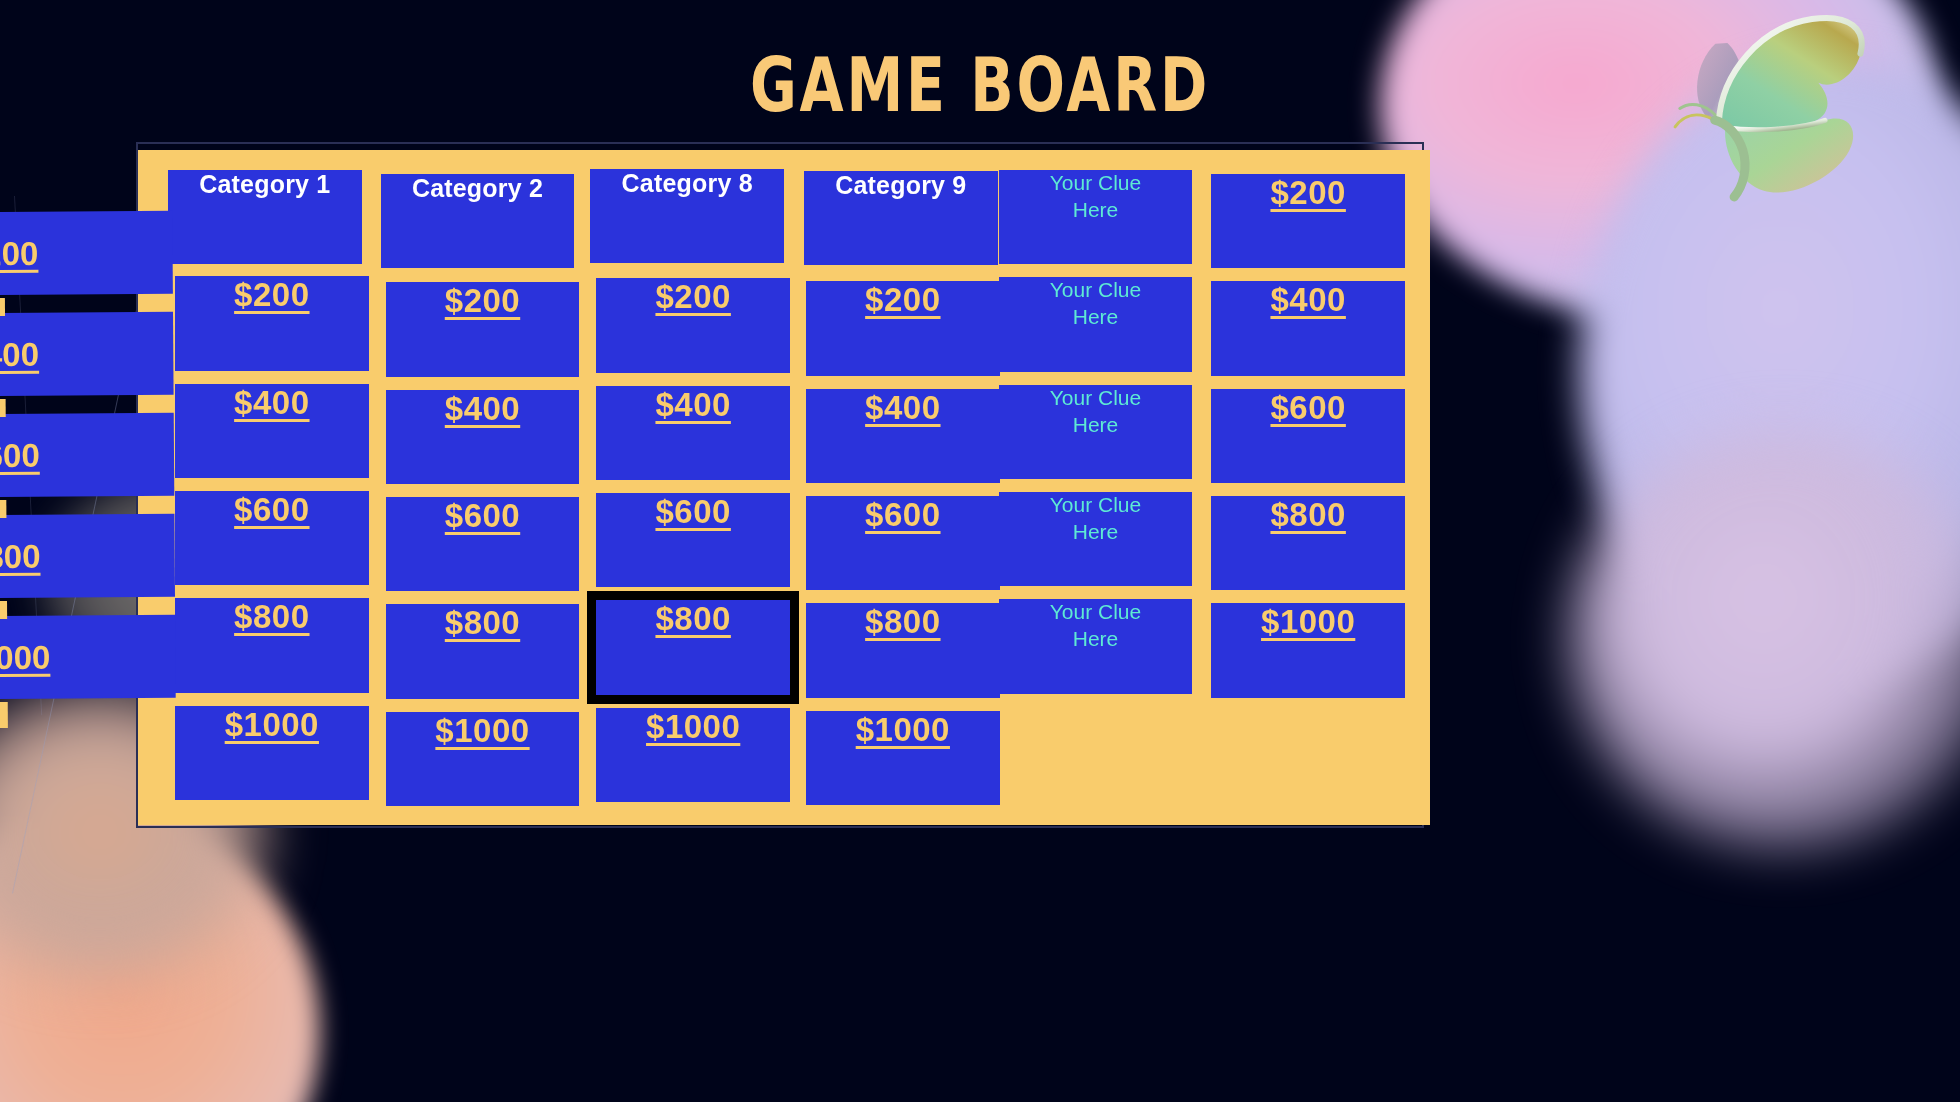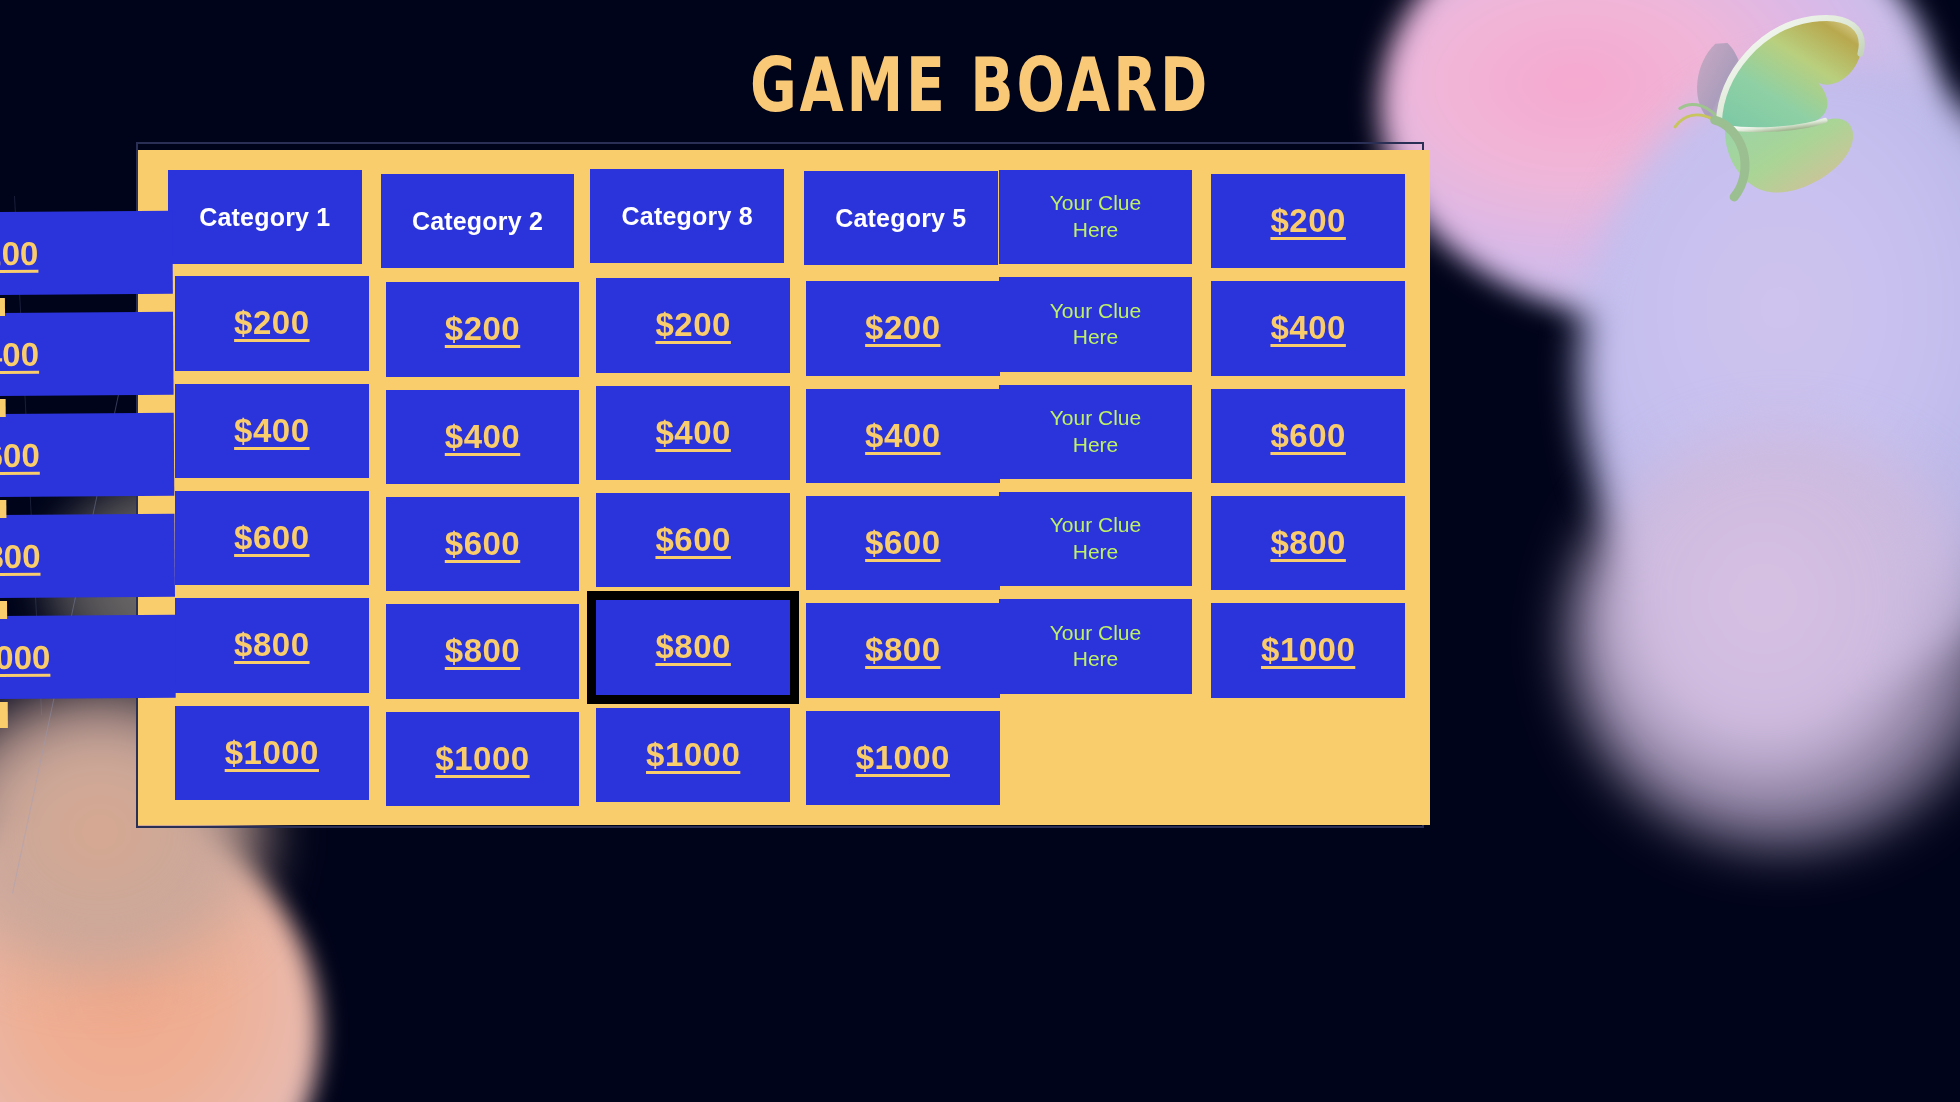--- a/index.html
+++ b/index.html
@@ -123,37 +123,36 @@
     grid-template-rows: repeat(6, 1fr);
     column-gap: 14px;
     row-gap: 13px;
     width: 100%;
     height: 100%;
   }
 
   .cell {
     background: #2b33db;
     display: flex;
-    align-items: center;
     justify-content: center;
     text-align: center;
     position: relative;
   }
 
   
   .col-1 { transform: translate(-2px, -2px); }
   .col-2 { transform: translate(3px, 2px); }
   .col-3 { transform: translate(5px, -3px); }
   .col-4 { transform: translate(8px, 3px); }
   .col-5 { transform: translate(11px, -1px); }
   .col-6 { transform: translate(13px, 2px); }
 
   .cat-cell { font-weight: 700; font-size: 25px; color: #ffffff; letter-spacing: .2px; }
 
-  .clue-cell { font-weight: 400; font-size: 21px; color: #bef264; line-height: 1.28; }
+  .clue-cell { font-weight: 400; font-size: 21px; color: #5eead4; line-height: 1.28; }
 
   .amount-cell .amt {
     font-weight: 700;
     font-size: 33px;
     color: #f9cc6c;
     text-decoration: underline;
     text-underline-offset: 5px;
     text-decoration-thickness: 3px;
     letter-spacing: .5px;
   }
@@ -267,21 +266,21 @@
     <div class="cell cat-cell col-1">
       <span>Category 1</span>
     </div>
     <div class="cell cat-cell col-2">
       <span>Category 2</span>
     </div>
     <div class="cell cat-cell col-3">
       <span>Category 8</span>
     </div>
     <div class="cell cat-cell col-5">
-      <span>Category 5</span>
+      <span>Category 9</span>
     </div>
 
     <div class="cell clue-cell col-1">
       <span>
         <span>Your Clue</span><br>
         <span>Here</span>
       </span>
     </div>
     <div class="cell amount-cell col-2">
       <span class="amt">$200</span>

